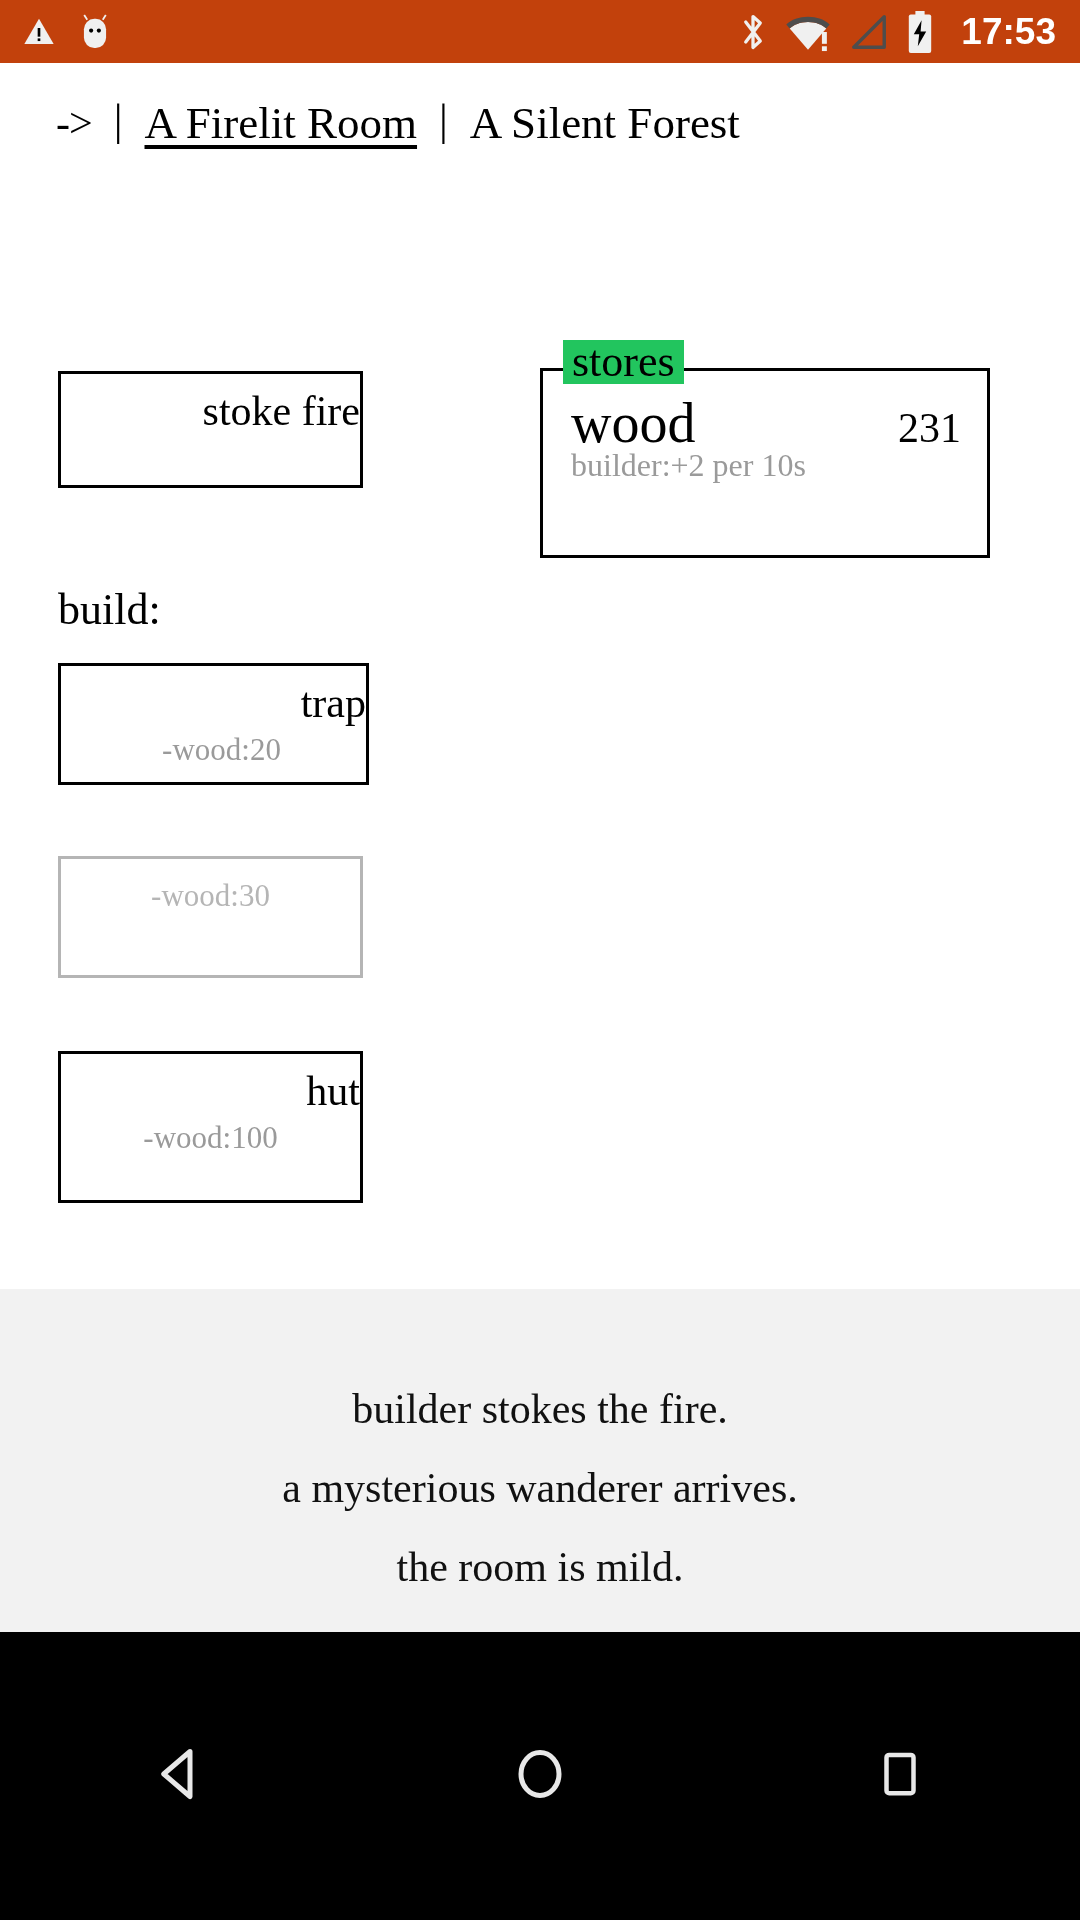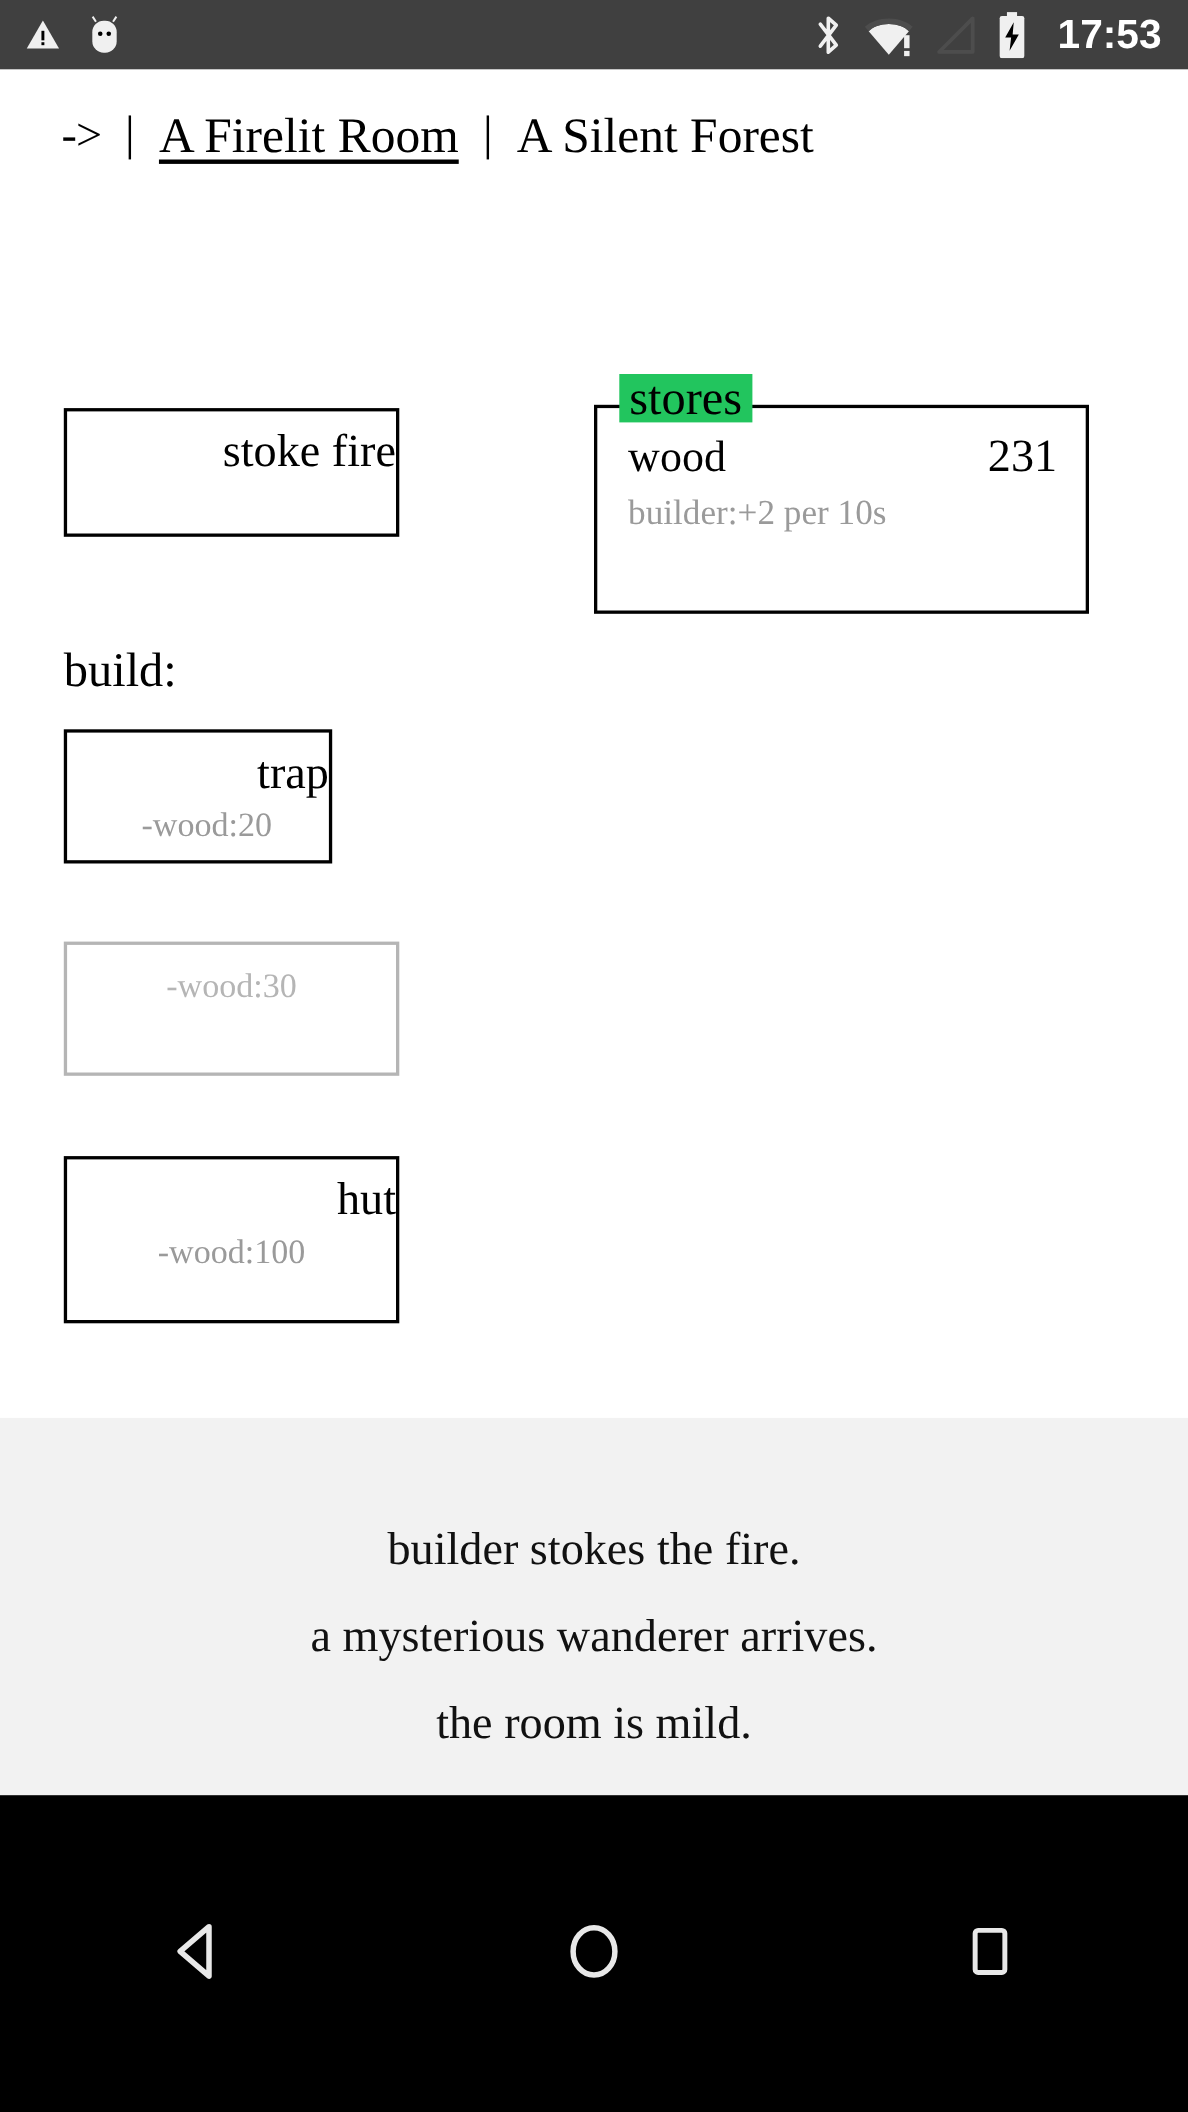--- a/index.html
+++ b/index.html
@@ -7,21 +7,21 @@
     width:1080px; height:1920px;
     background:#ffffff;
     font-family:"Liberation Serif", "DejaVu Serif", serif;
     overflow:hidden;
   }
 
   
   .statusbar{
     position:absolute; top:0; left:0;
     width:1080px; height:63px;
-    background:#404040;
+    background:#c2410c;
     display:flex; align-items:center;
     font-family:"Liberation Sans", sans-serif;
     justify-content:space-between;
   }
   .sb-left{ display:flex; align-items:center; gap:22px; margin-left:22px; }
   .sb-right{ display:flex; align-items:center; gap:18px; margin-left:auto; margin-right:24px; }
   .sb-clock{
     color:#ffffff; font-size:37px; font-weight:700;
     letter-spacing:0px; margin-left:10px;
   }
@@ -69,21 +69,21 @@
     display:block; font-size:42px; color:#000000; line-height:1.12;text-align:right;
   }
   .btn .btn-cost{
     display:block; font-size:31px; color:#9a9a9a; line-height:1.25; margin-top:4px;
   }
   .btn.disabled{ border-color:#b5b5b5; }
   .btn.disabled .btn-title{ color:#b5b5b5; }
   .btn.disabled .btn-cost{ color:#b5b5b5; }
 
   #stoke-fire{ left:58px; top:188px; width:305px; height:117px; }
-  #btn-trap{  left:58px;  top:480px; width:244px; height:122px;padding-left:16px; }
+  #btn-trap{  left:58px;  top:480px; width:311px; height:122px;padding-left:16px; }
   #btn-cart{  left:58px;  top:673px; width:305px; height:122px; }
   #btn-hut{   left:58px;  top:868px; width:305px; height:152px; }
 
   .build-label{
     position:absolute; left:58px; top:405px;
     font-size:44px; color:#000000; line-height:1;
   }
 
   
   .stores{
@@ -96,21 +96,21 @@
     background:#22c55e;
     padding:0 9px;
     font-size:44px; color:#000; line-height:1;
   }
   .store-row{
     position:absolute; left:0; top:20px;
     width:100%;
     padding:0 26px 0 28px;
     display:flex; align-items:baseline; justify-content:space-between;
   }
-  .store-name{ font-size:40px; color:#000; }
+  .store-name{ font-size:56px; color:#000; }
   .store-val{ font-size:42px; color:#000; }
   .store-note{
     position:absolute; left:28px; top:78px;
     font-size:32px; color:#9a9a9a; line-height:1;
   }
   .notification-panel{
     position:absolute; left:0; top:1289px;
     width:1080px; height:46px;
     background:#f2f2f2;
     display:flex; flex-direction:column;

